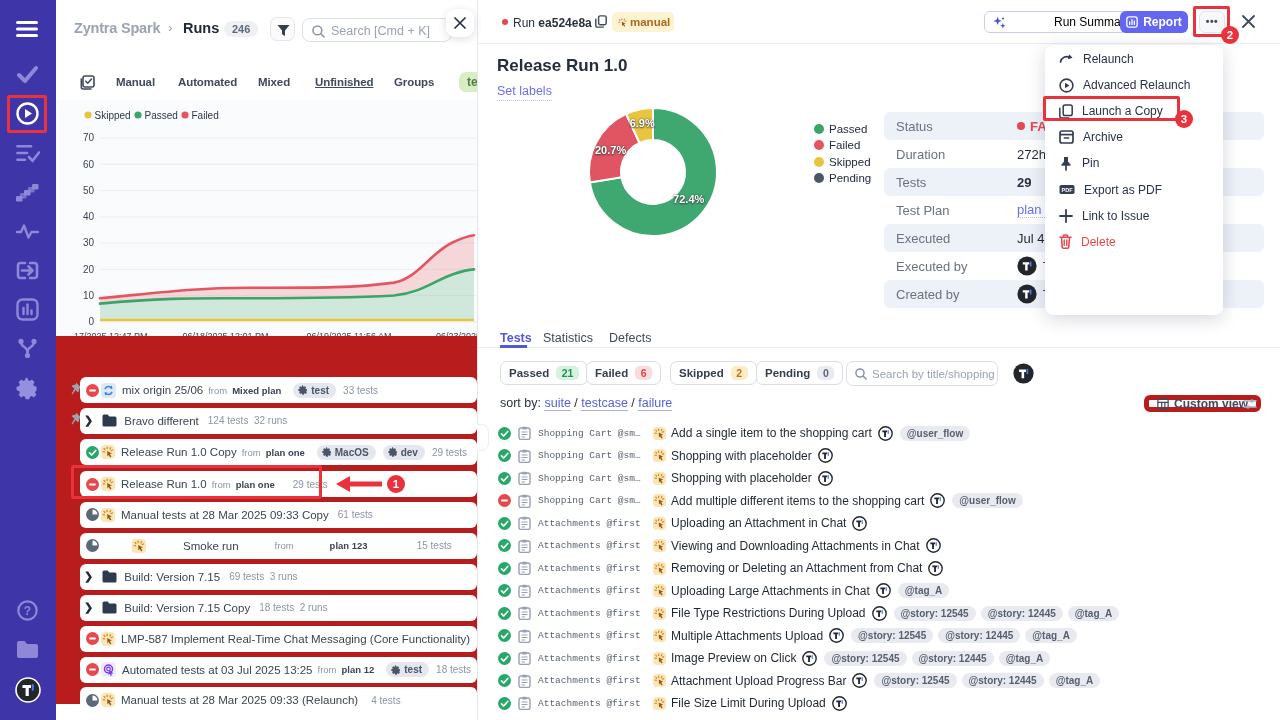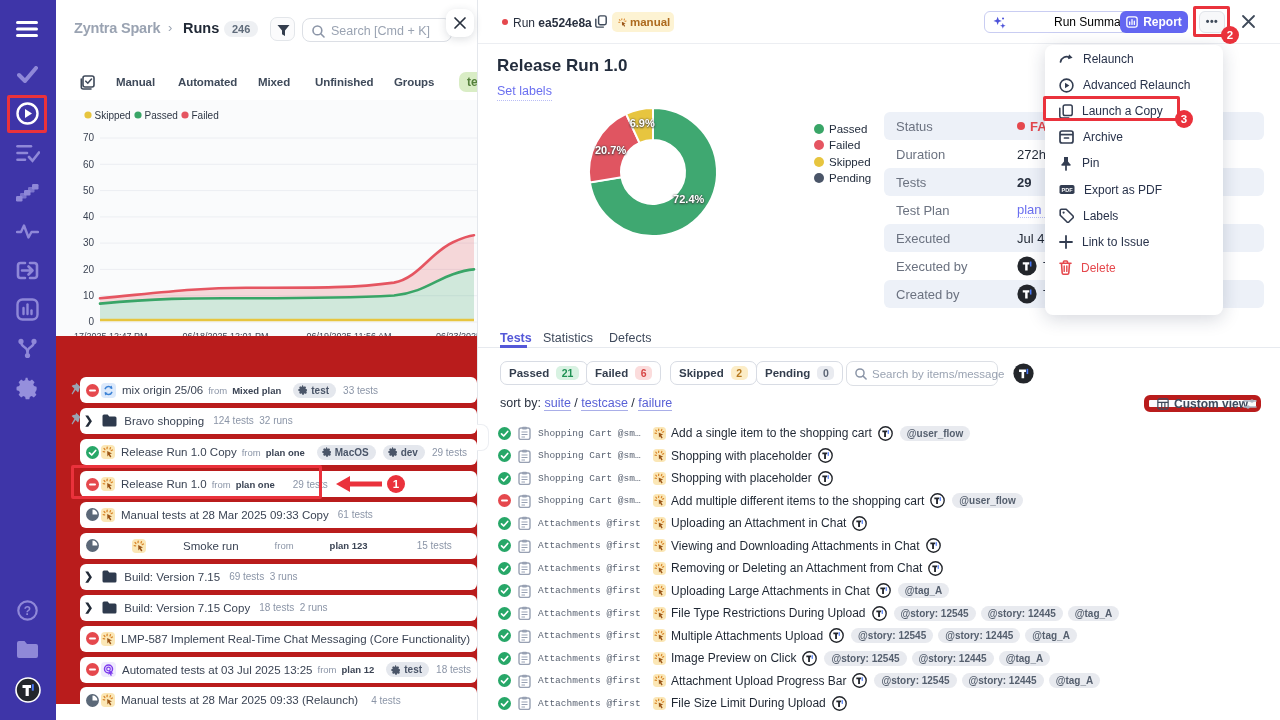--- a/index.html
+++ b/index.html
@@ -139,21 +139,21 @@
       </div>
 
   <svg class="abs" style="left:24px;top:75px" width="15" height="15" viewBox="0 0 15 15">
         <rect x="3" y="1" width="11" height="11" rx="2" fill="none" stroke="#3f4a5a" stroke-width="1.6"></rect>
         <path d="M5.8 6.2 l2 2 L11.5 4" fill="none" stroke="#3f4a5a" stroke-width="1.6" stroke-linecap="round"></path>
         <path d="M1.3 4 V12 a2 2 0 0 0 2 2 H11" fill="none" stroke="#3f4a5a" stroke-width="1.6" stroke-linecap="round"></path>
       </svg>
   <div class="abs" style="left:60px;top:76px;font-size:11.5px;font-weight:600;color:#3f4a5a;letter-spacing:-0.1px;">Manual</div>
   <div class="abs" style="left:122px;top:76px;font-size:11.5px;font-weight:600;color:#3f4a5a;letter-spacing:-0.1px;">Automated</div>
   <div class="abs" style="left:202px;top:76px;font-size:11.5px;font-weight:600;color:#3f4a5a;letter-spacing:-0.1px;">Mixed</div>
-  <div class="abs" style="left:259px;top:76px;font-size:11.5px;font-weight:600;color:#3f4a5a;letter-spacing:-0.1px;">Unfinished</div>
+  <div class="abs" style="left:259px;top:76px;font-size:11.5px;font-weight:600;color:#3f4a5a;letter-spacing:-0.1px;text-decoration:underline;">Unfinished</div>
   <div class="abs" style="left:338px;top:76px;font-size:11.5px;font-weight:600;color:#3f4a5a;letter-spacing:-0.1px;">Groups</div>
   <div class="abs" style="left:403px;top:72px;background:#d9edc5;border-radius:7px;white-space:nowrap;font-size:12px;font-weight:600;color:#55803c;padding:3px 8px;">test runs</div>
 
   <div class="abs" style="left:0;top:100px;width:421px;height:252px;background:#fafbfc;"></div>
   <svg class="abs" style="left:0;top:100px" width="421" height="252" viewBox="0 0 421 252">
 
     <circle cx="32" cy="15" r="3.6" fill="#e7c53f"></circle>
         <text x="38.5" y="18.5" font-size="10" fill="#2e3745">Skipped</text>
     <circle cx="82" cy="15" r="3.6" fill="#39a567"></circle>
         <text x="88.5" y="18.5" font-size="10" fill="#2e3745">Passed</text>
@@ -221,21 +221,21 @@
       <span class="gpill"><svg width="10" height="10" viewBox="0 0 24 24">
               <path fill="#4a5568" d="M12 8.2a3.8 3.8 0 1 0 0 7.6 3.8 3.8 0 0 0 0-7.6zm9.4 5.7.2-1.9-.2-1.9-2.6-.6a7 7 0 0 0-.8-1.9l1.4-2.2-2.7-2.7-2.2 1.4a7 7 0 0 0-1.9-.8L12 .7 10.1.7l-.6 2.6a7 7 0 0 0-1.9.8L5.4 2.7 2.7 5.4l1.4 2.2a7 7 0 0 0-.8 1.9l-2.6.6L.5 12l.2 1.9 2.6.6c.2.7.4 1.3.8 1.9l-1.4 2.2 2.7 2.7 2.2-1.4c.6.4 1.2.6 1.9.8l.6 2.6h3.8l.6-2.6c.7-.2 1.3-.4 1.9-.8l2.2 1.4 2.7-2.7-1.4-2.2c.4-.6.6-1.2.8-1.9z"></path>
             </svg>test</span>
       <span class="rcount">33 tests</span>
     </div>
     <div class="runcard" style="top:71.5px;padding-left:4px;">
       <span class="chev">❯</span>
       <svg width="15" height="13" viewBox="0 0 15 13" style="margin-right:7px;flex:none">
             <path d="M0.5 2 a1.5 1.5 0 0 1 1.5-1.5 h3.6 l1.7 2 H13 a1.5 1.5 0 0 1 1.5 1.5 v7 a1.5 1.5 0 0 1-1.5 1.5 H2 a1.5 1.5 0 0 1-1.5-1.5 z" fill="#2e3a4d"></path>
           </svg>
-      <span class="rtitle">Bravo shopping</span>
+      <span class="rtitle">Bravo different</span>
       <span class="rcount" style="margin-left:4px">124 tests&nbsp;&nbsp;32 runs</span>
     </div>
     <div class="runcard" style="top:103px;padding-left:6px;">
       <svg width="13" height="13" viewBox="0 0 13 13" style="margin-right:2px;flex:none">
             <circle cx="6.5" cy="6.5" r="6.5" fill="#27a768"></circle>
             <path d="M3.5 6.8 L5.7 9 L9.7 4.5" fill="none" stroke="#fff" stroke-width="1.7" stroke-linecap="round" stroke-linejoin="round"></path>
           </svg>
       <svg width="14" height="14" viewBox="0 0 14 14" style="margin-right:6px;flex:none">
             <rect width="14" height="14" rx="4" fill="#fbe7b6"></rect>
             <g stroke="#d8862b" stroke-width="1.3" stroke-linecap="round">
@@ -537,21 +537,21 @@
       </div>
   <div class="chip" style="left:278px;">
         <span>Pending</span>
         <span class="cbadge" style="background:#e9ebf0;color:#5c6575;">0</span>
       </div>
   <div class="abs" style="left:368px;top:361px;width:152px;height:25px;border:1px solid #dcdfe5;border-radius:7px;background:#fff;">
     <svg style="position:absolute;left:8px;top:6px" width="12" height="12" viewBox="0 0 13 13">
           <circle cx="5.4" cy="5.4" r="4.4" fill="none" stroke="#8b95a7" stroke-width="1.6"></circle>
           <path d="M8.8 8.8 L12 12" stroke="#8b95a7" stroke-width="1.6" stroke-linecap="round"></path>
         </svg>
-    <span style="position:absolute;left:25px;top:6px;font-size:11.5px;color:#9aa3b2;white-space:nowrap;">Search by items/message</span>
+    <span style="position:absolute;left:25px;top:6px;font-size:11.5px;color:#9aa3b2;white-space:nowrap;">Search by title/shopping</span>
   </div>
   <svg class="abs" style="left:535px;top:363px" width="21" height="21" viewBox="0 0 26 26">
         <circle cx="13" cy="13" r="12.5" fill="#23262b"></circle>
         <path d="M7.5 8 H16 V11 H13.8 V19 H10.6 V11 H7.5 Z" fill="#fff"></path>
         <rect x="16.8" y="7.2" width="2" height="6.5" fill="#4b79f8"></rect>
       </svg>
 
   <div class="abs" style="left:22px;top:396px;font-size:12.5px;color:#28303f;">sort by: <span style="color:#5961d6;border-bottom:1px solid #a9aee8;">suite</span> / <span style="color:#5961d6;border-bottom:1px solid #a9aee8;">testcase</span> / <span style="color:#5961d6;border-bottom:1px solid #a9aee8;">failure</span></div>
   <div class="abs" style="left:666px;top:395px;height:17px;background:#fbfbfc;border:5px solid #b91c1c;border-radius:6px;display:flex;align-items:center;padding:0 8px;">
     <svg width="12" height="12" viewBox="0 0 14 14" style="margin-right:5px">
@@ -983,24 +983,20 @@
         </svg>Archive</div>
   <div class="mitem"><svg width="14" height="15" viewBox="0 0 14 15">
           <path d="M5 1 H9 V5.5 L11 8 H3 L5 5.5 Z" fill="#333d51"></path>
           <path d="M2.5 8 H11.5 V9.7 H2.5 Z" fill="#333d51"></path>
           <path d="M7 9.7 V14" stroke="#333d51" stroke-width="1.7" stroke-linecap="round"></path>
         </svg>Pin</div>
   <div class="mitem"><svg width="16" height="13" viewBox="0 0 16 13">
           <rect x="0.5" y="2" width="15" height="9" rx="1.8" fill="#333d51"></rect>
           <text x="8" y="9" font-size="5.5" font-weight="700" fill="#fff" text-anchor="middle" font-family="Liberation Sans">PDF</text>
         </svg>Export as PDF</div>
-  <div class="mitem"><svg width="15" height="15" viewBox="0 0 15 15">
-          <path d="M1.2 7.2 V2.5 A1.3 1.3 0 0 1 2.5 1.2 H7.2 L13.8 7.8 A1.6 1.6 0 0 1 13.8 10 L10 13.8 A1.6 1.6 0 0 1 7.8 13.8 Z" fill="none" stroke="#333d51" stroke-width="1.6" stroke-linejoin="round"></path>
-          <circle cx="4.6" cy="4.6" r="1.1" fill="#333d51"></circle>
-        </svg>Labels</div>
   <div class="mitem"><svg width="14" height="14" viewBox="0 0 14 14">
           <path d="M7 1 V13 M1 7 H13" stroke="#333d51" stroke-width="1.8" stroke-linecap="round"></path>
         </svg>Link to Issue</div>
   <div class="mitem" style="color:#e5484d;"><svg width="13" height="15" viewBox="0 0 13 15">
           <path d="M1 3.2 H12" stroke="#e5484d" stroke-width="1.6" stroke-linecap="round"></path>
           <path d="M4.5 3 V1.8 A0.8 0.8 0 0 1 5.3 1 H7.7 A0.8 0.8 0 0 1 8.5 1.8 V3" fill="none" stroke="#e5484d" stroke-width="1.6"></path>
           <path d="M2.5 3.2 L3.2 13 A1.3 1.3 0 0 0 4.5 14.2 H8.5 A1.3 1.3 0 0 0 9.8 13 L10.5 3.2" fill="none" stroke="#e5484d" stroke-width="1.6"></path>
           <path d="M5.2 6 V11.4 M7.8 6 V11.4" stroke="#e5484d" stroke-width="1.4" stroke-linecap="round"></path>
         </svg>Delete</div>
 </div>

